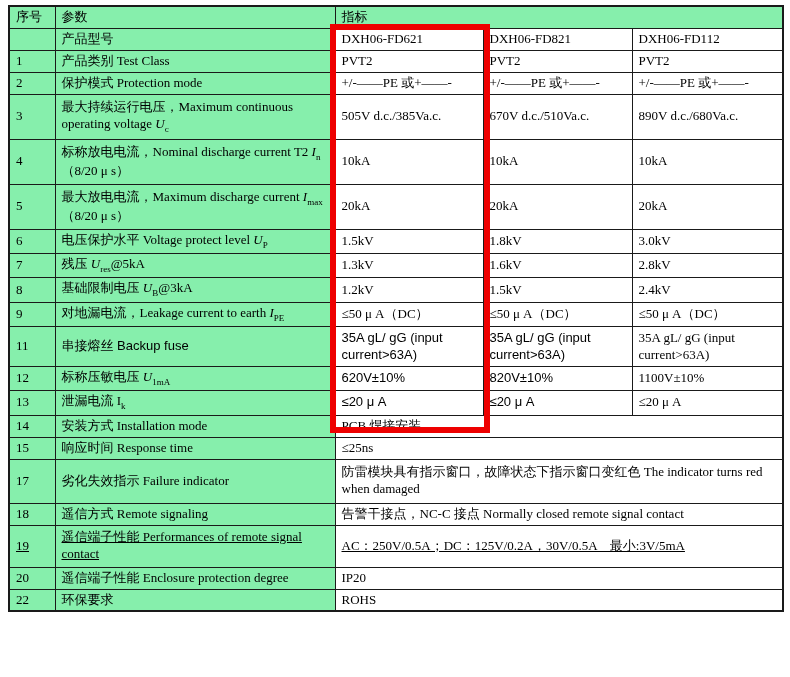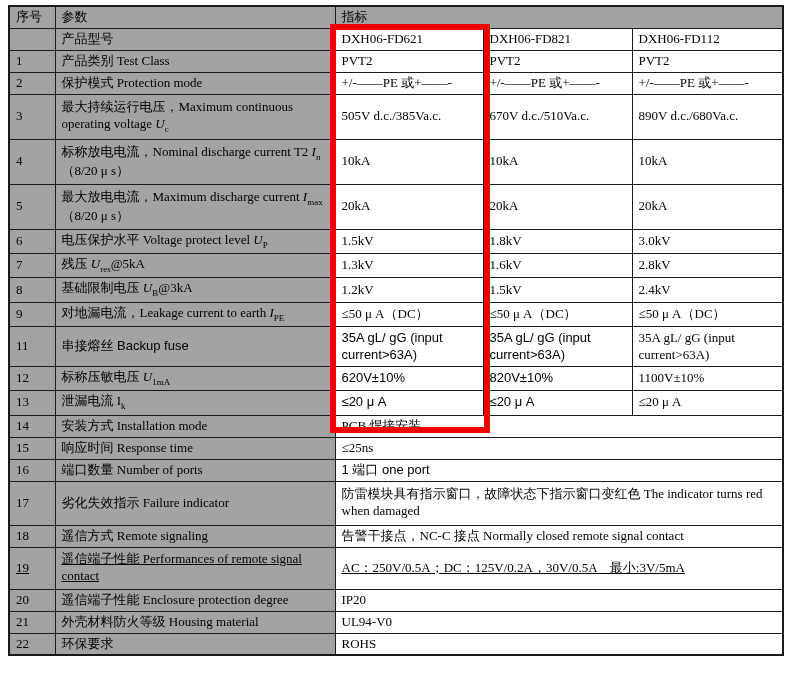--- a/index.html
+++ b/index.html
@@ -28,21 +28,21 @@
     vertical-align: middle;
     line-height: 1.3;
     overflow: hidden;
     word-wrap: break-word;
   }
   .spec tr { height: 22px; }
   .spec tr.tall45 { height: 45px; }
   .spec tr.tall40 { height: 40px; padding-left: 9px; }
   .spec tr.tall44 { height: 44px; }
   .spec tr.tall42 { height: 42px; text-decoration: underline; }
-  .gray { background: #a3a3a3; }
+  .gray { background: #86efac; }
   .sans { font-family: "Liberation Sans", "DejaVu Sans", sans-serif; font-size: 12.5px; }
   .highlight-box {
     position: absolute;
     left: 330px; top: 24px;
     width: 160px; height: 409px;
     border: 6px solid #ee0000;
     box-sizing: border-box;
     pointer-events: none;
   }
   i { font-style: italic; }
@@ -160,25 +160,20 @@
     <tr>
       <td class="gray">14</td>
       <td class="gray">安装方式 Installation mode</td>
       <td colspan="3">PCB 焊接安装</td>
     </tr>
     <tr>
       <td class="gray">15</td>
       <td class="gray">响应时间 Response time</td>
       <td colspan="3">≤25ns</td>
     </tr>
-    <tr>
-      <td class="gray">16</td>
-      <td class="gray">端口数量 Number of ports</td>
-      <td colspan="3" class="sans">1 端口  one port</td>
-    </tr>
     <tr class="tall44">
       <td class="gray">17</td>
       <td class="gray">劣化失效指示 Failure indicator</td>
       <td colspan="3">防雷模块具有指示窗口，故障状态下指示窗口变红色 The indicator turns red when damaged</td>
     </tr>
     <tr>
       <td class="gray">18</td>
       <td class="gray">遥信方式 Remote signaling</td>
       <td colspan="3">告警干接点，NC-C 接点 Normally closed remote signal contact</td>
     </tr>
@@ -186,25 +181,20 @@
       <td class="gray">19</td>
       <td class="gray">遥信端子性能 Performances of remote signal contact</td>
       <td colspan="3">AC：250V/0.5A；DC：125V/0.2A，30V/0.5A　最小:3V/5mA</td>
     </tr>
     <tr>
       <td class="gray">20</td>
       <td class="gray">遥信端子性能 Enclosure protection degree</td>
       <td colspan="3">IP20</td>
     </tr>
     <tr>
-      <td class="gray">21</td>
-      <td class="gray">外壳材料防火等级 Housing material</td>
-      <td colspan="3">UL94-V0</td>
-    </tr>
-    <tr>
       <td class="gray">22</td>
       <td class="gray">环保要求</td>
       <td colspan="3">ROHS</td>
     </tr>
   </tbody>
 </table>
 
 <div class="highlight-box" style="border-color: rgb(238, 0, 0);"></div>
 
 </body></html>

